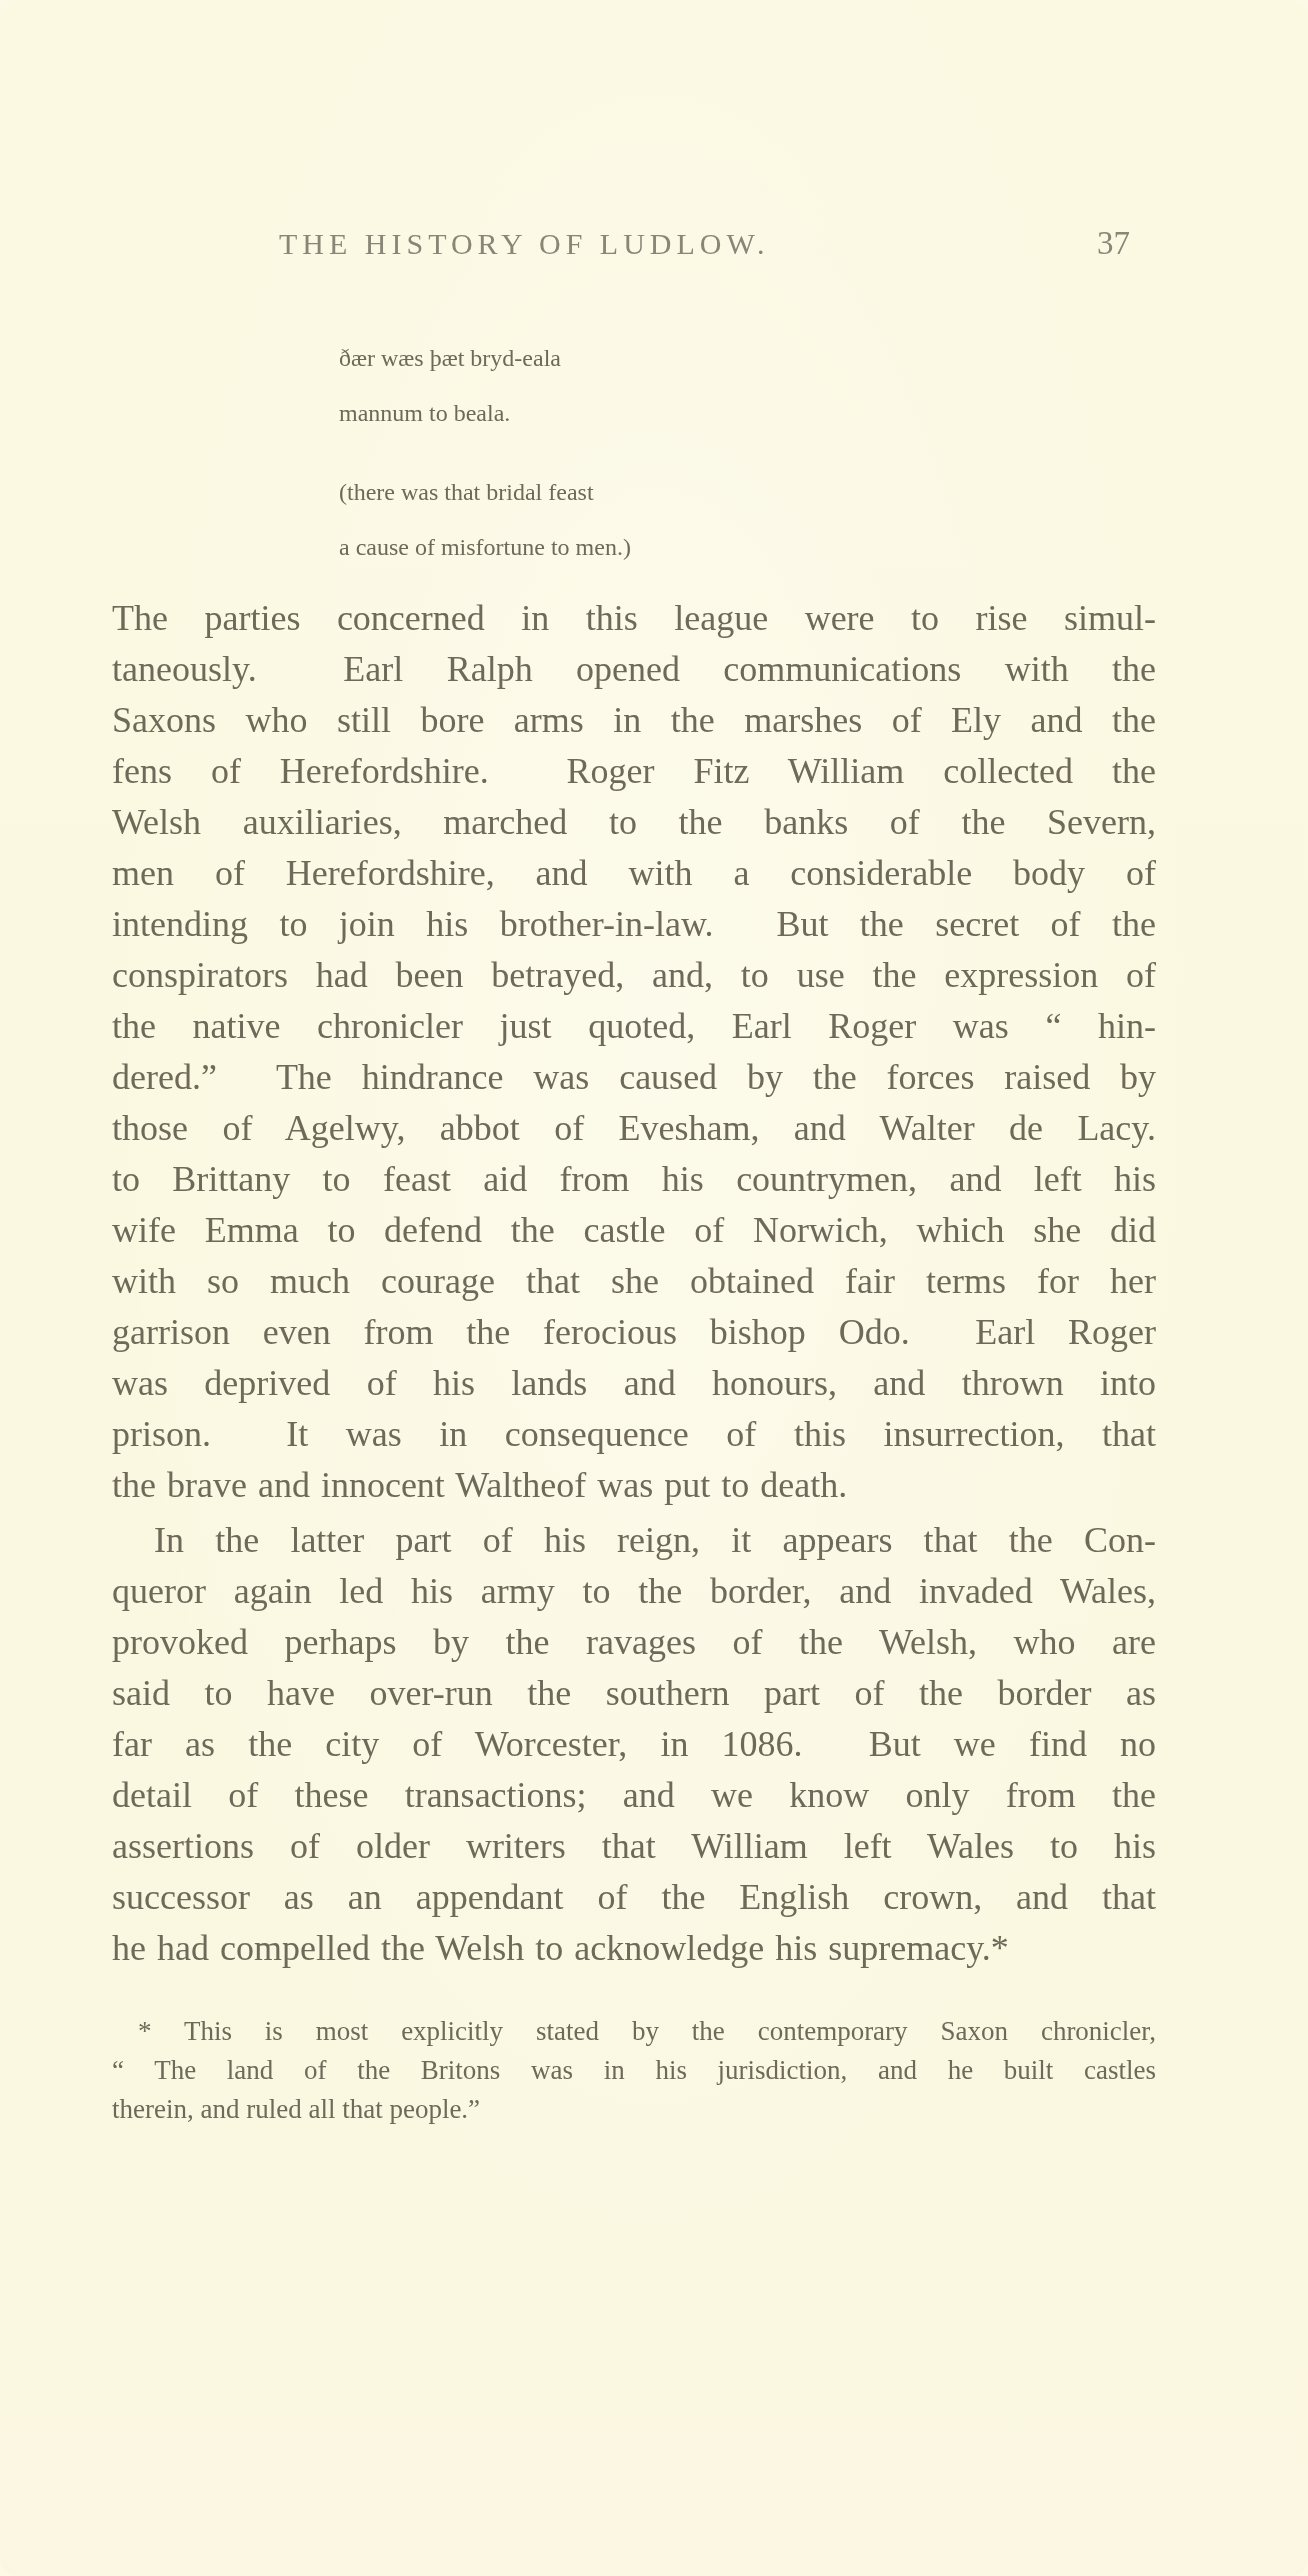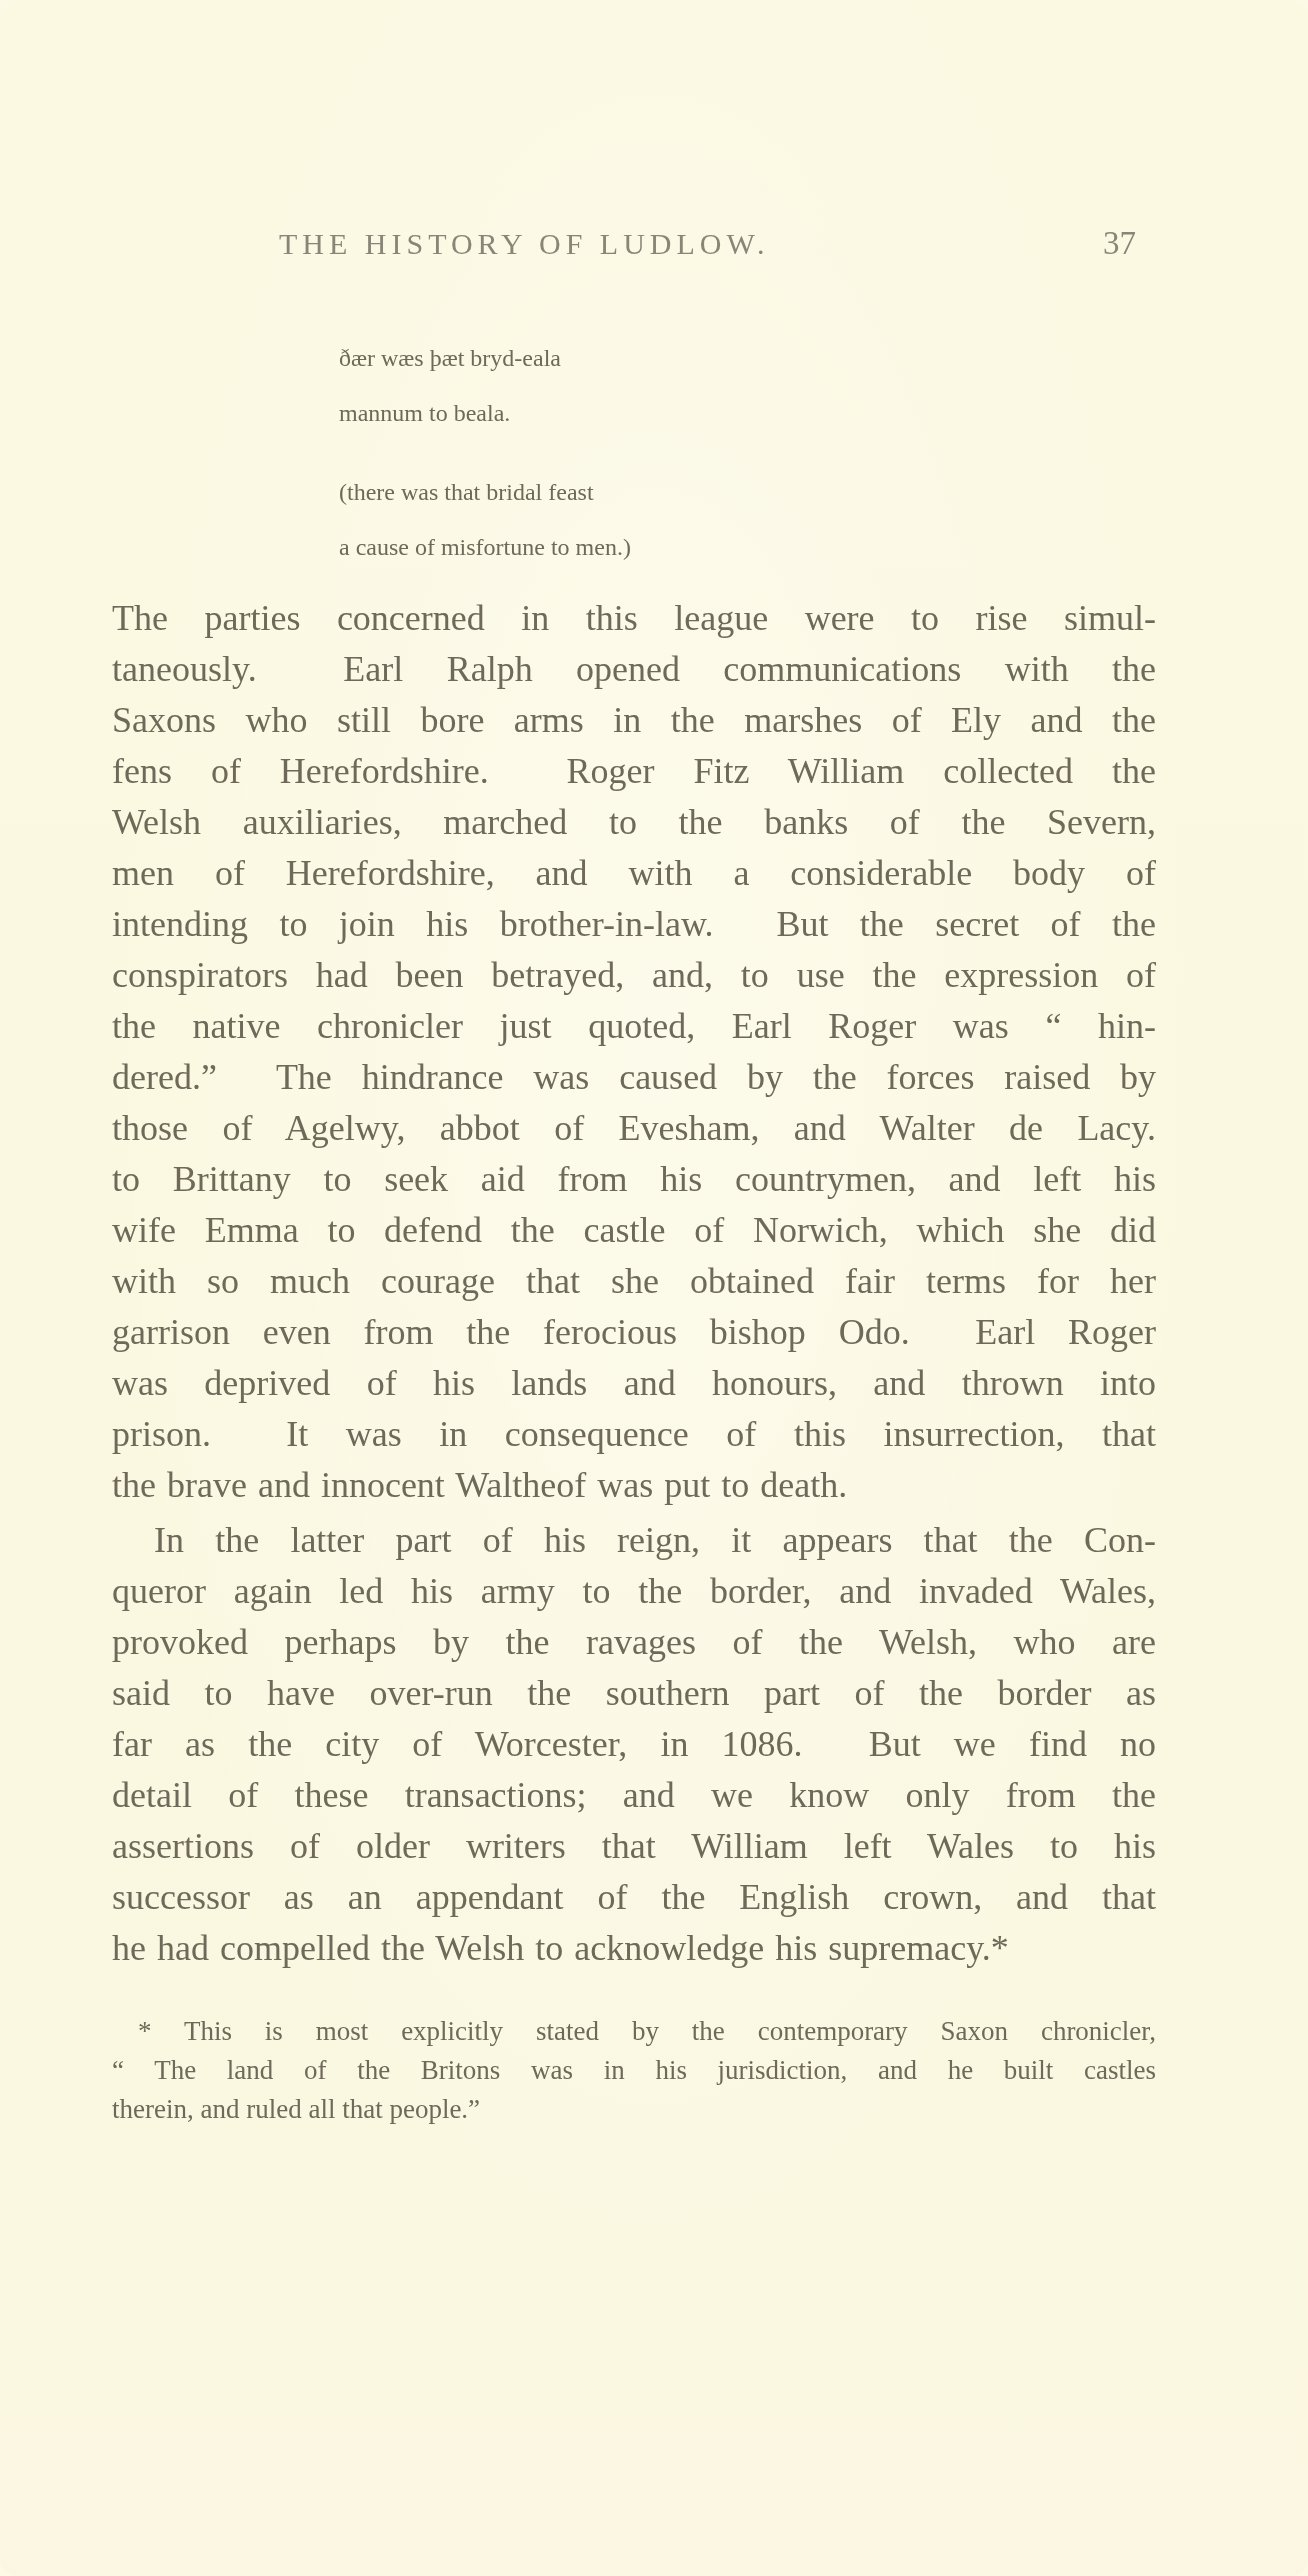--- a/index.html
+++ b/index.html
@@ -27,21 +27,21 @@
   }
   .head-title{
     display:inline-block;
     margin-left:167px;
     font-size:30px;
     letter-spacing:5px;
     color:var(--header-ink);
   }
   .head-folio{
     position:absolute;
-    right:20px; top:-2px;
+    right:26px; top:-2px;
     font-size:33px;
     color:var(--header-ink);
     text-align:center;
   }
   .verse{
     position:absolute;
     top:331px; left:339px;
     font-size:24px;
     line-height:55px;
     color:var(--ink);
@@ -104,21 +104,21 @@
       <div class="jl">taneously.  Earl Ralph opened communications with the</div>
       <div class="jl">Saxons who still bore arms in the marshes of Ely and the</div>
       <div class="jl">fens of Herefordshire.  Roger Fitz William collected the</div>
       <div class="jl">Welsh auxiliaries, marched to the banks of the Severn,</div>
       <div class="jl">men of Herefordshire, and with a considerable body of</div>
       <div class="jl">intending to join his brother-in-law.  But the secret of the</div>
       <div class="jl">conspirators had been betrayed, and, to use the expression of</div>
       <div class="jl">the native chronicler just quoted, Earl Roger was “ hin-</div>
       <div class="jl">dered.”  The hindrance was caused by the forces raised by</div>
       <div class="jl">those of Agelwy, abbot of Evesham, and Walter de Lacy.</div>
-      <div class="jl">to Brittany to seek aid from his countrymen, and left his</div>
+      <div class="jl">to Brittany to feast aid from his countrymen, and left his</div>
       <div class="jl">wife Emma to defend the castle of Norwich, which she did</div>
       <div class="jl">with so much courage that she obtained fair terms for her</div>
       <div class="jl">garrison even from the ferocious bishop Odo.  Earl Roger</div>
       <div class="jl">was deprived of his lands and honours, and thrown into</div>
       <div class="jl">prison.  It was in consequence of this insurrection, that</div>
       <div class="ll">the brave and innocent Waltheof was put to death.</div>
     </div>
 
     <div class="para">
       <div class="jl indent">In the latter part of his reign, it appears that the Con-</div>

